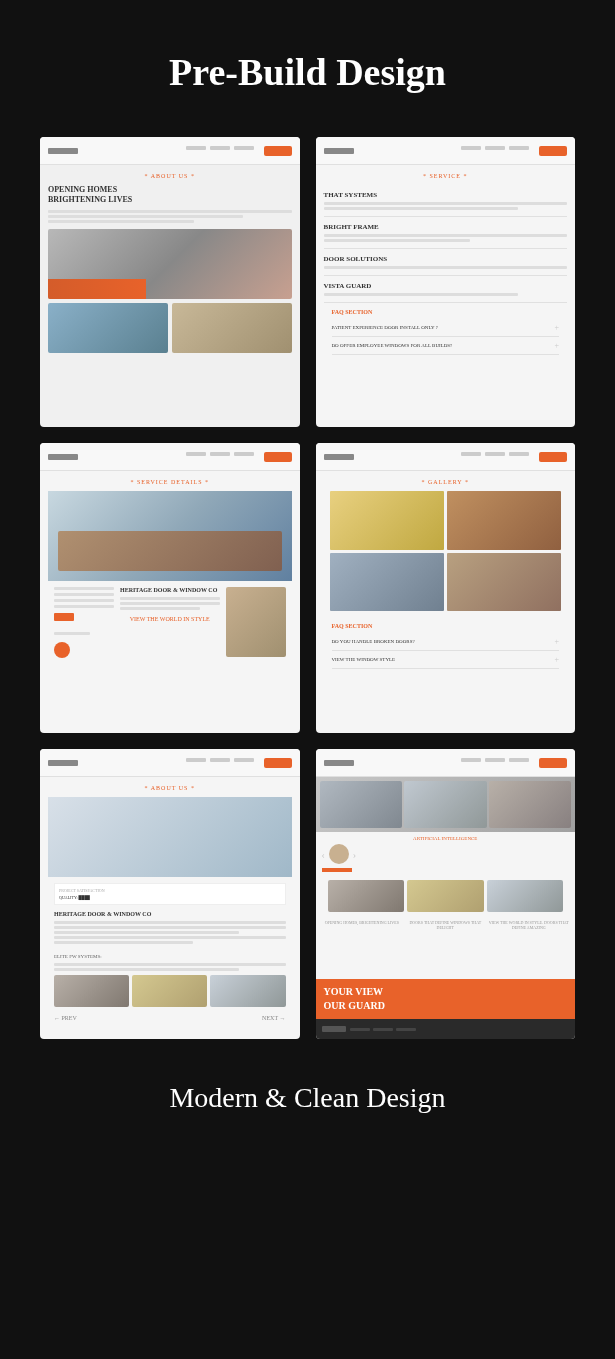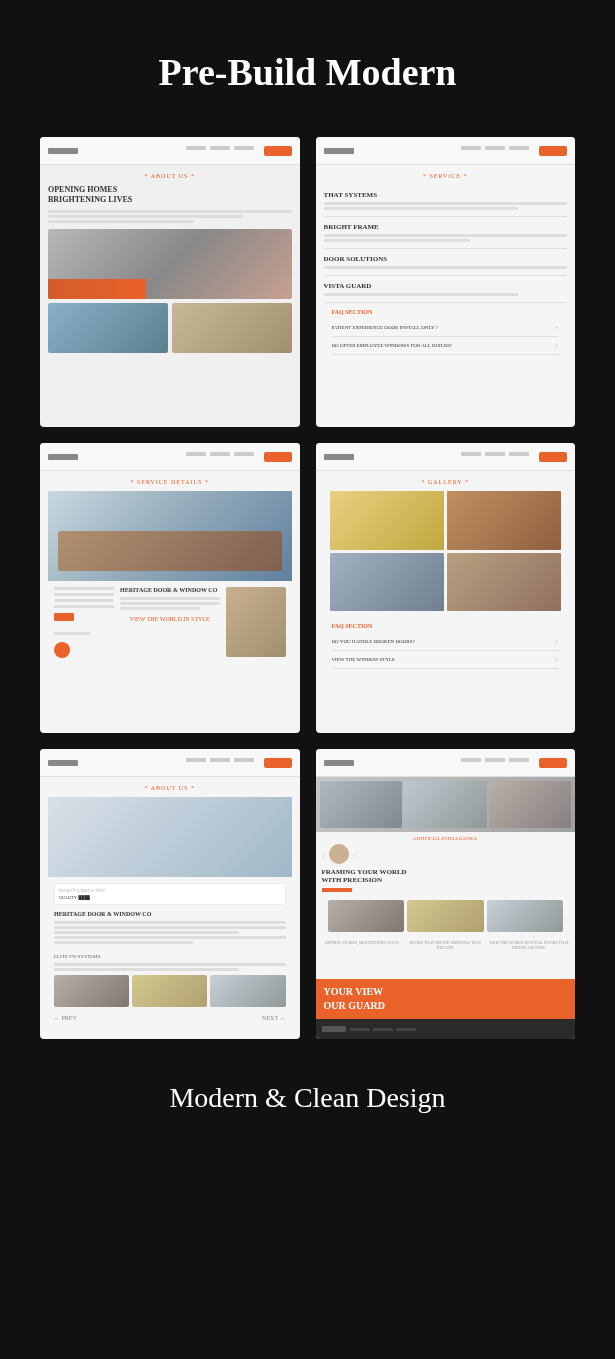--- a/index.html
+++ b/index.html
@@ -386,21 +386,21 @@
       border-radius: 2px;
     }
 
     .trio-img-1 { background: linear-gradient(135deg, #b8b0a8 0%, #807870 100%); }
     .trio-img-2 { background: linear-gradient(135deg, #d4c890 0%, #b0a070 100%); }
     .trio-img-3 { background: linear-gradient(135deg, #c8d0d8 0%, #909898 100%); }
   </style>
 </head>
 <body>
 
-<h1 class="page-title">Pre-Build Modern</h1>
+<h1 class="page-title">Pre-Build Design</h1>
 
 <div class="grid-container">
 
   <div class="preview-card card-1">
     <div class="card-header">
       <div class="card-logo"></div>
       <div class="card-nav">
         <div class="card-nav-item"></div>
         <div class="card-nav-item"></div>
         <div class="card-nav-item"></div>
@@ -609,21 +609,20 @@
       <div style="flex:1;background:linear-gradient(135deg,#c0c8d0 0%,#909898 100%);border-radius:2px;"></div>
       <div style="flex:1;background:linear-gradient(135deg,#b8b0a8 0%,#888080 100%);border-radius:2px;"></div>
     </div>
     <div class="card-6-middle">
       <div style="font-size:5px;color:#e8622a;text-align:center;margin-bottom:3px;">ARTIFICIAL INTELLIGENCE</div>
       <div style="display:flex;align-items:center;gap:4px;margin-bottom:4px;">
         <span style="font-size:10px;color:#ccc;">‹</span>
         <div style="width:20px;height:20px;border-radius:50%;background:#c8b090;"></div>
         <span style="font-size:10px;color:#ccc;">›</span>
       </div>
-      <div style="font-size:7px;font-weight:bold;color:#333;margin-bottom:4px;">FRAMING YOUR WORLD<br>WITH PRECISION</div>
       <div style="height:4px;width:30px;background:#e8622a;margin-bottom:4px;"></div>
       <div class="card-images-trio">
         <div class="trio-img trio-img-1"></div>
         <div class="trio-img trio-img-2"></div>
         <div class="trio-img trio-img-3"></div>
       </div>
       <div style="display:flex;gap:3px;padding:2px 0;margin-top:2px;">
         <div style="flex:1;font-size:4px;color:#999;text-align:center;">OPENING HOMES, BRIGHTENING LIVES</div>
         <div style="flex:1;font-size:4px;color:#999;text-align:center;">DOORS THAT DEFINE WINDOWS THAT DELIGHT</div>
         <div style="flex:1;font-size:4px;color:#999;text-align:center;">VIEW THE WORLD IN STYLE. DOORS THAT DEFINE AMAZING</div>

